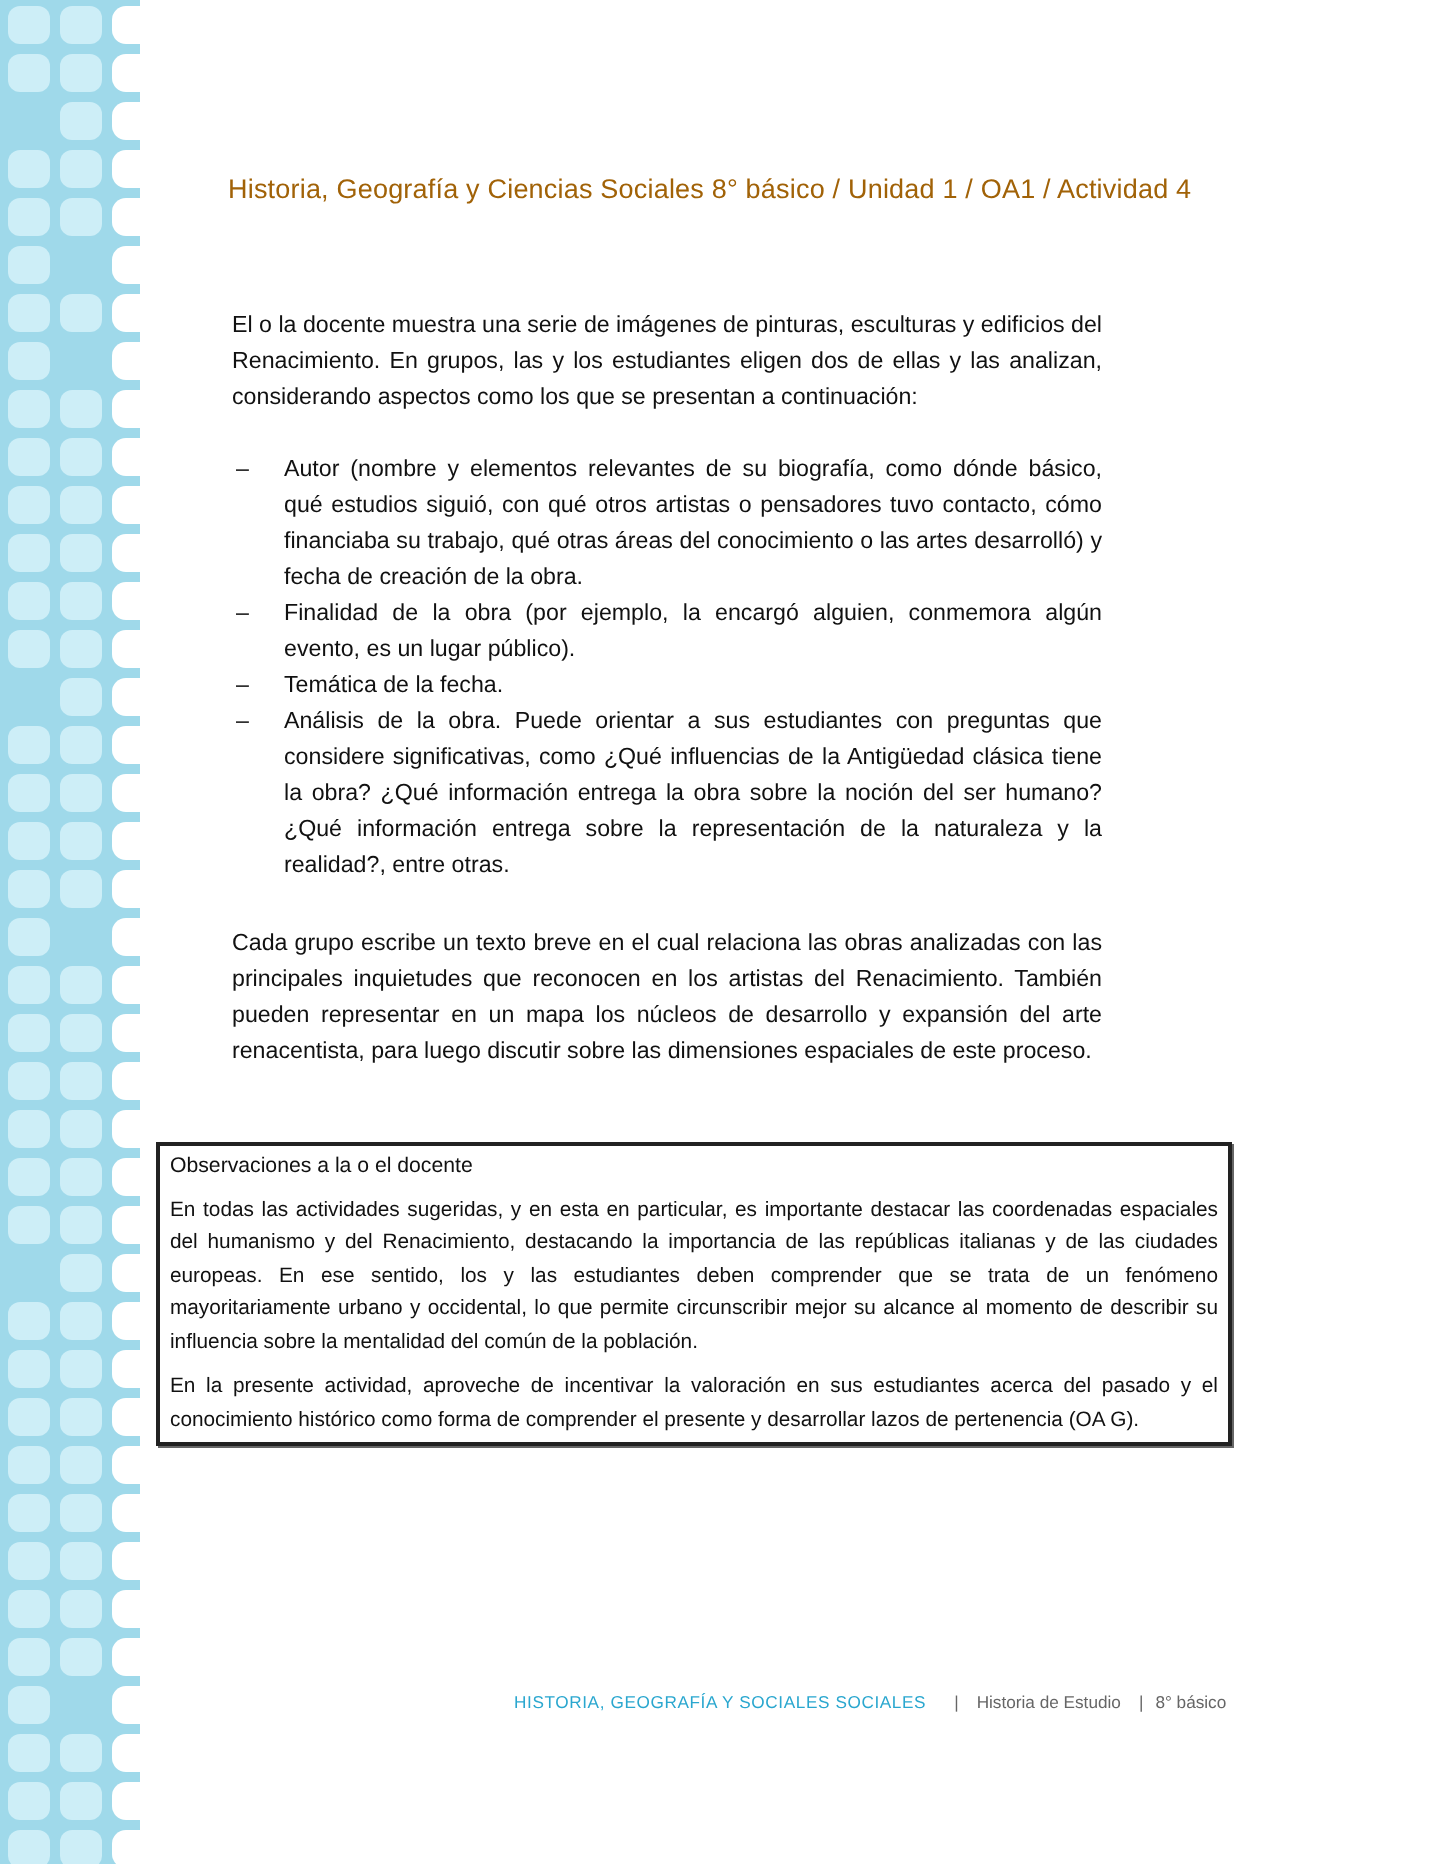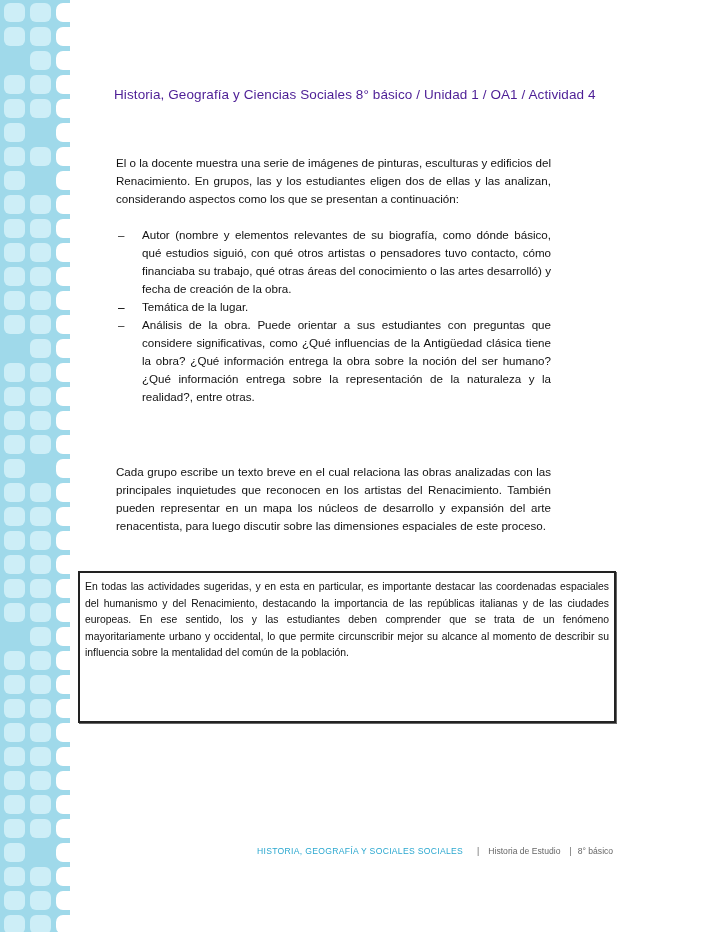--- a/index.html
+++ b/index.html
@@ -16,21 +16,21 @@
     .sidebar .cell {
       position: absolute; width: 21px; height: 19px; border-radius: 6px;
       background: #cdeef7;
     }
     .sidebar .notch {
       position: absolute; left: 56px; width: 16px; height: 19px;
       background: #ffffff; border-radius: 7px 0 0 7px;
     }
     .header-title {
       position: absolute; left: 114px; top: 87px;
-      font-size: 13.5px; color: #4c1d95; letter-spacing: 0.1px;
+      font-size: 13.5px; color: #a16207; letter-spacing: 0.1px;
       white-space: nowrap;
       text-align: right;
     }
     .content {
       position: absolute; left: 116px; width: 435px;
       font-size: 11.6px; line-height: 18px; text-align: justify;
       color: #111;
     }
     .intro { top: 154px; }
     .list {
@@ -179,32 +179,35 @@
 
 <div class="content intro">El o la docente muestra una serie de imágenes de pinturas, esculturas y edificios del Renacimiento. En grupos, las y los estudiantes eligen dos de ellas y las analizan, considerando aspectos como los que se presentan a continuación:</div>
 
 <ul class="list">
   <li>
     <span class="dash">–</span>
     <span>Autor (nombre y elementos relevantes de su biografía, como dónde básico, qué estudios siguió, con qué otros artistas o pensadores tuvo contacto, cómo financiaba su trabajo, qué otras áreas del conocimiento o las artes desarrolló) y fecha de creación de la obra.</span>
   </li>
   <li>
     <span class="dash">–</span>
-  </li>
-  <li>
-    <span class="dash">–</span>
-    <span>Temática de la lugar.</span>
+    <span>Finalidad de la obra (por ejemplo, la encargó alguien, conmemora algún evento, es un lugar público).</span>
+  </li>
+  <li>
+    <span class="dash">–</span>
+    <span>Temática de la fecha.</span>
   </li>
   <li>
     <span class="dash">–</span>
     <span>Análisis de la obra. Puede orientar a sus estudiantes con preguntas que considere significativas, como ¿Qué influencias de la Antigüedad clásica tiene la obra? ¿Qué información entrega la obra sobre la noción del ser humano? ¿Qué información entrega sobre la representación de la naturaleza y la realidad?, entre otras.</span>
   </li>
 </ul>
 
 <div class="content closing">Cada grupo escribe un texto breve en el cual relaciona las obras analizadas con las principales inquietudes que reconocen en los artistas del Renacimiento. También pueden representar en un mapa los núcleos de desarrollo y expansión del arte renacentista, para luego discutir sobre las dimensiones espaciales de este proceso.</div>
 
 <div class="obs-box">
+  <div class="obs-title">Observaciones a la o el docente</div>
   <p class="obs-p">En todas las actividades sugeridas, y en esta en particular, es importante destacar las coordenadas espaciales del humanismo y del Renacimiento, destacando la importancia de las repúblicas italianas y de las ciudades europeas. En ese sentido, los y las estudiantes deben comprender que se trata de un fenómeno mayoritariamente urbano y occidental, lo que permite circunscribir mejor su alcance al momento de describir su influencia sobre la mentalidad del común de la población.</p>
+  <p class="obs-p">En la presente actividad, aproveche de incentivar la valoración en sus estudiantes acerca del pasado y el conocimiento histórico como forma de comprender el presente y desarrollar lazos de pertenencia (OA G).</p>
 </div>
 
 <div class="footer">
   <span class="subject">HISTORIA, GEOGRAFÍA Y SOCIALES SOCIALES</span><span class="sep">|</span><span>Historia de Estudio</span><span class="sep2">|</span><span>8° básico</span>
 </div>
 
 </body></html>

